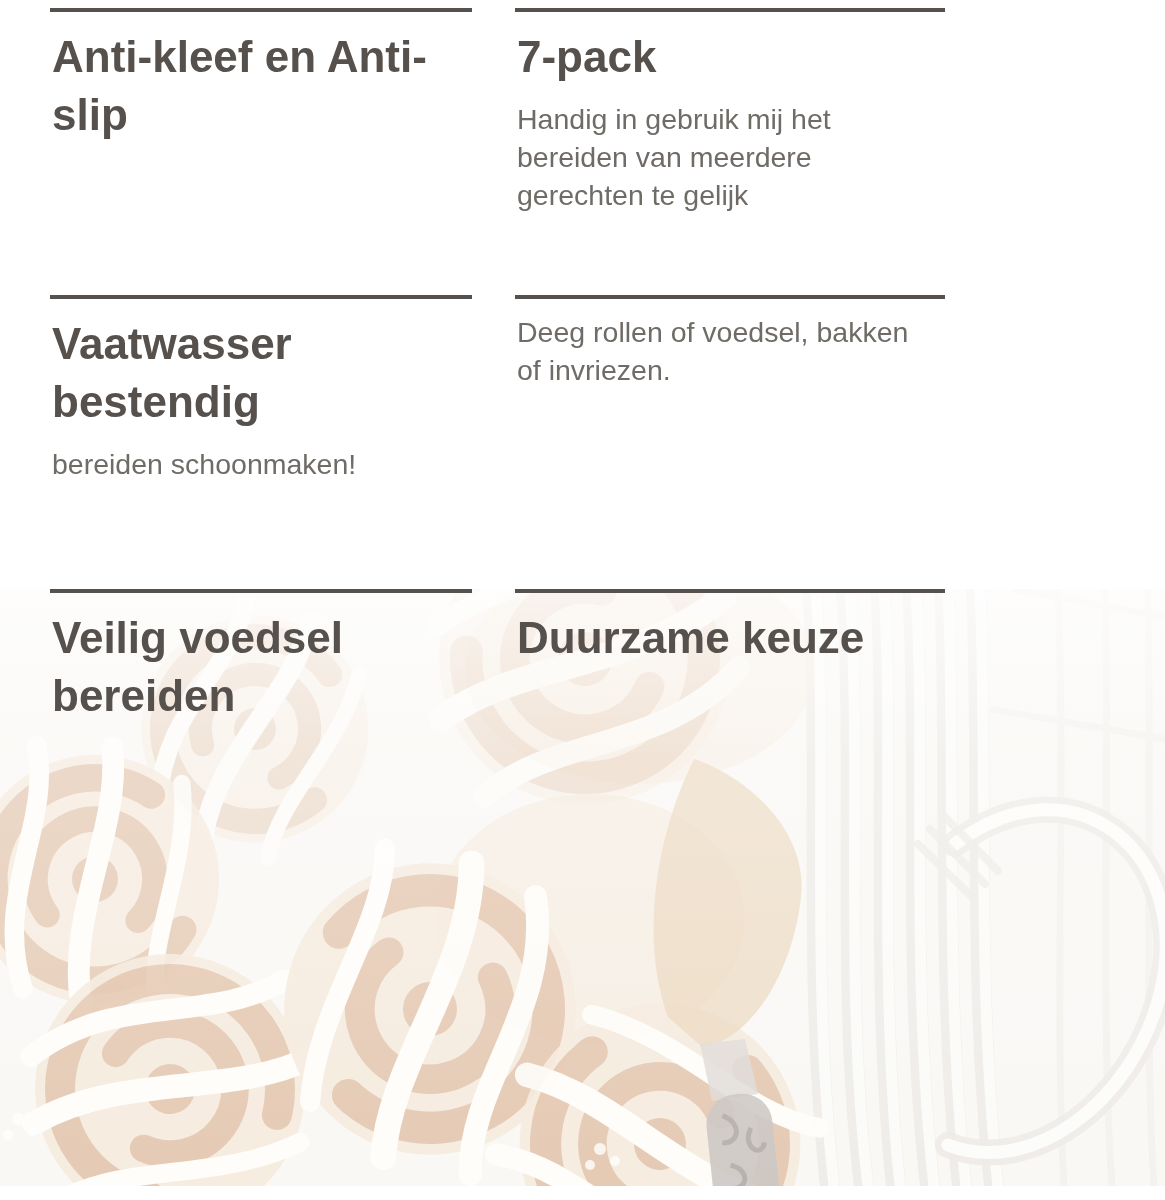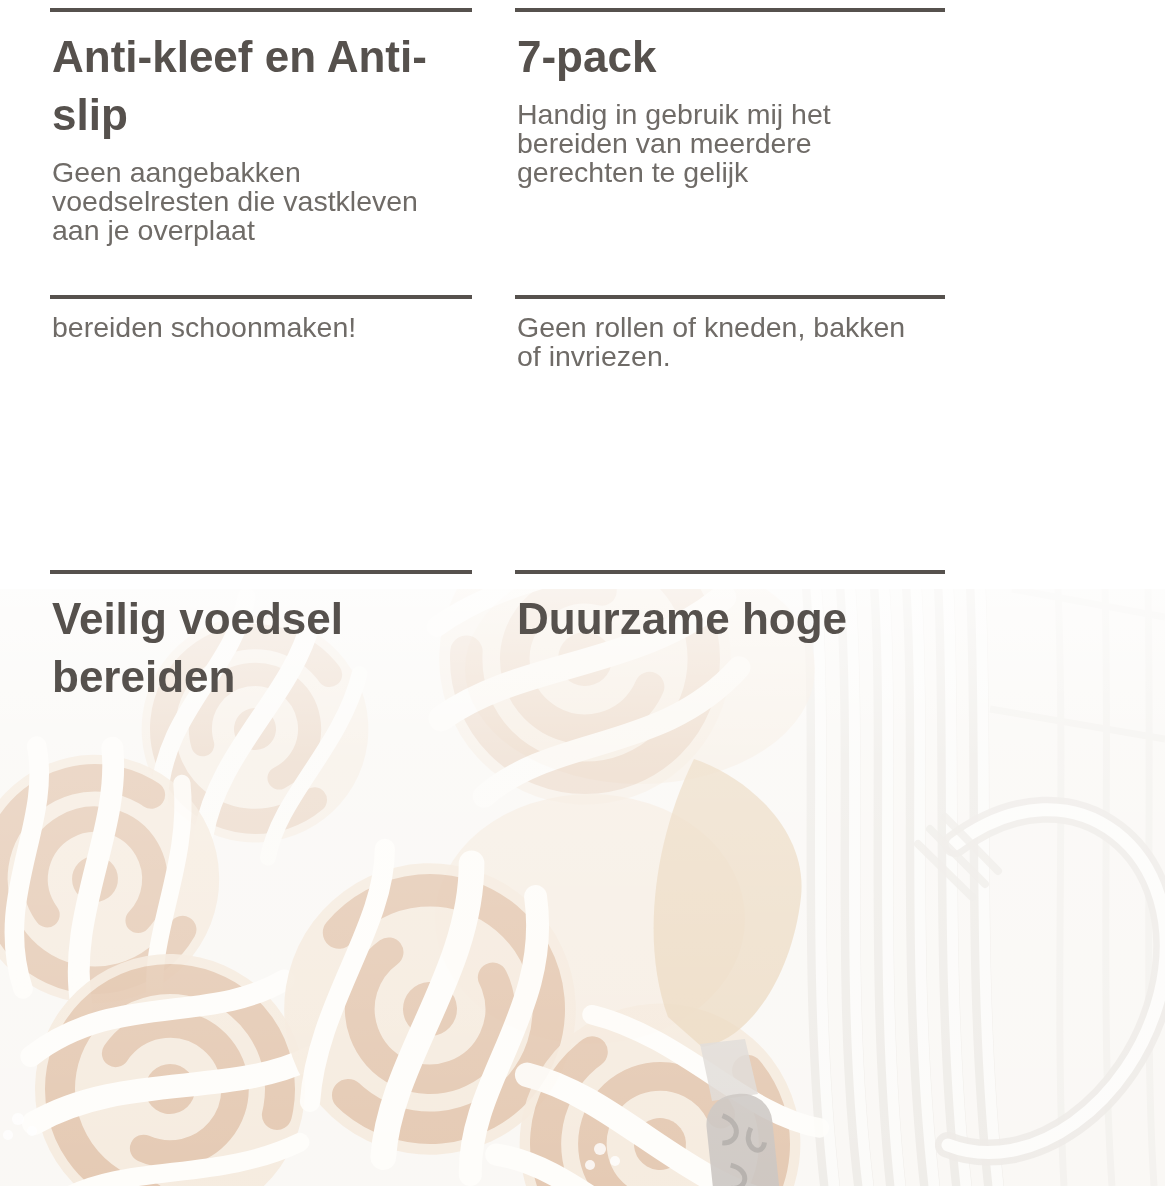--- a/index.html
+++ b/index.html
@@ -25,68 +25,67 @@
   .feature{position:absolute;}
   .feature .rule{height:4px;background:var(--divider,#56514d);border:0;margin:0;}
   .feature h2{
     margin:16px 0 0 2px;
     font-size:44px;line-height:58px;font-weight:700;
     color:var(--title-text,#56514d);
     white-space:pre-line;letter-spacing:0;
   }
   .feature p{
     margin:14px 0 0 2px;
-    font-size:28.5px;line-height:29px;font-weight:400;
+    font-size:28.5px;line-height:38px;font-weight:400;
     color:var(--body-text,#6f6b67);
     white-space:pre-line;
   }
   .col-l{left:50px;width:460px;}
   .col-r{left:515px;width:460px;}
   .row-1{top:8px;}
   .row-2{top:295px;}
-  .row-3{top:570px;}
+  .row-3{top:589px;}
   .col-l .rule{width:422px;}
   .col-r .rule{width:430px;}
   .photo{
     position:absolute;left:0;top:589px;width:1165px;height:597px;
     overflow:hidden;background:var(--photo-wood,#f6f3ee);
   }
   .photo svg{display:block;width:100%;height:100%;}
   .footer-strip{position:absolute;left:0;top:1186px;width:1165px;height:14px;background:#ffffff;}
 </style>
 </head>
 <body>
 
 <div class="page">
 
   <section class="feature col-l row-1">
     <div class="rule"></div>
     <h2>Anti-kleef en Anti-
 slip</h2>
-    <p>Geen aangebakken
-voedselresten die vastkleven
-aan je overplaat</p>
   </section>
 
   <section class="feature col-r row-1">
     <div class="rule"></div>
     <h2>7-pack</h2>
     <p>Handig in gebruik mij het
 bereiden van meerdere
 gerechten te gelijk</p>
   </section>
 
   <section class="feature col-l row-2">
     <div class="rule"></div>
+    <h2>Vaatwasser
+bestendig</h2>
     <p>bereiden schoonmaken!</p>
   </section>
 
   <section class="feature col-r row-2">
     <div class="rule"></div>
-    <p>Geen rollen of kneden, bakken
+    <p>Deeg rollen of voedsel, bakken
 of invriezen.</p>
   </section>
 
   <div class="photo" role="img" aria-label="Faded photo of cinnamon rolls with white icing, a butter knife and a white wicker basket on a white wooden table">
     <svg viewBox="0 0 1165 597" preserveAspectRatio="none">
       <defs>
         <linearGradient id="fade" x1="0" y1="0" x2="0" y2="1">
           <stop offset="0" stop-color="#ffffff" stop-opacity="0.82"></stop>
           <stop offset="0.28" stop-color="#ffffff" stop-opacity="0.56"></stop>
           <stop offset="1" stop-color="#ffffff" stop-opacity="0.42"></stop>
@@ -172,17 +171,17 @@
   </div>
 
   <section class="feature col-l row-3">
     <div class="rule"></div>
     <h2>Veilig voedsel
 bereiden</h2>
   </section>
 
   <section class="feature col-r row-3">
     <div class="rule"></div>
-    <h2>Duurzame hoge</h2>
+    <h2>Duurzame keuze</h2>
   </section>
 
   <div class="footer-strip"></div>
 </div>
 
 </body></html>

